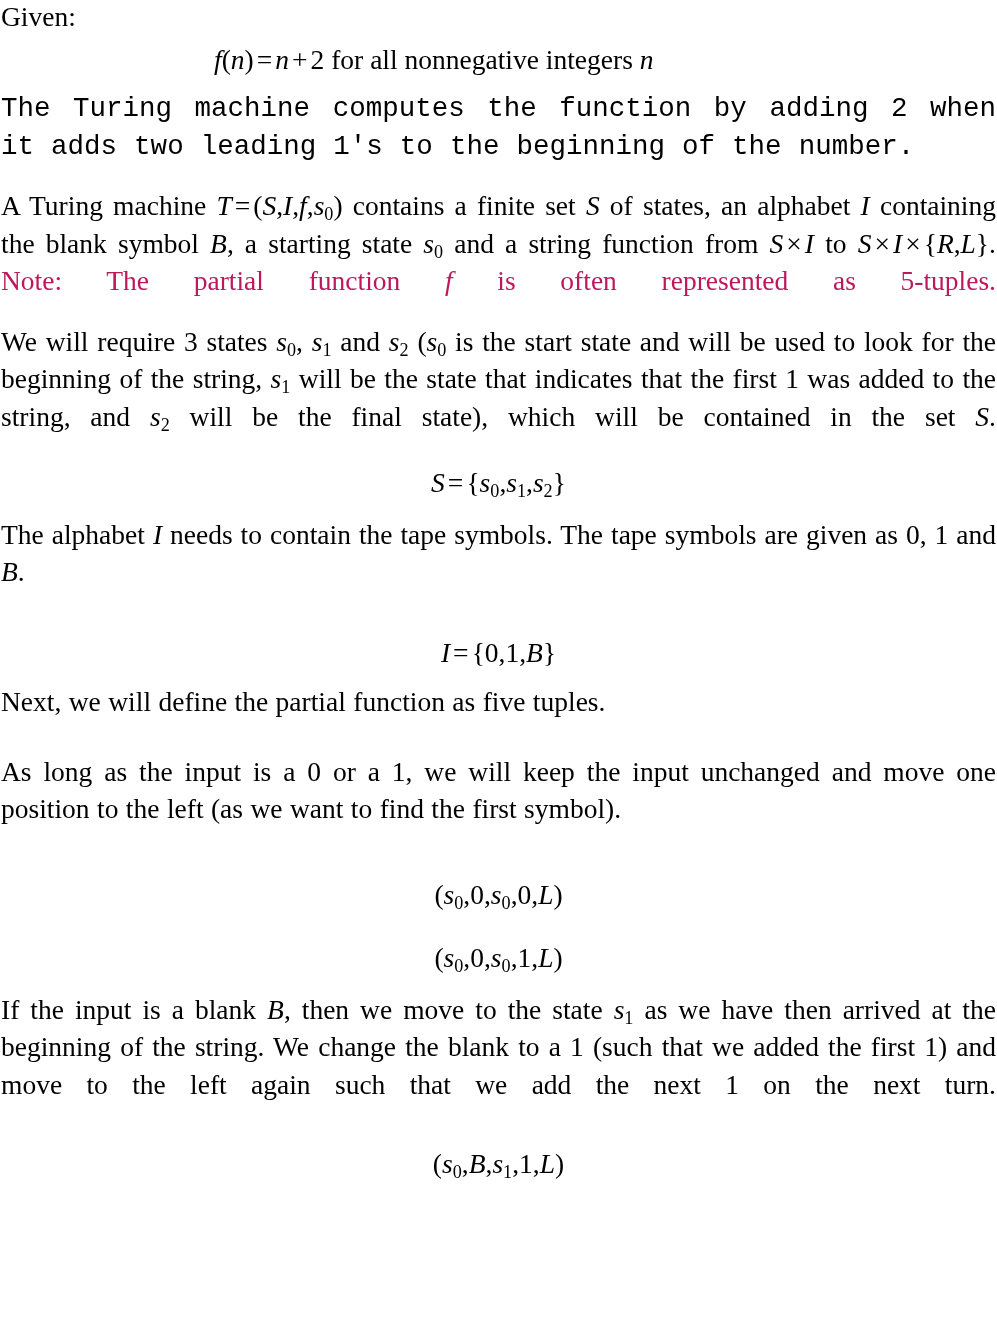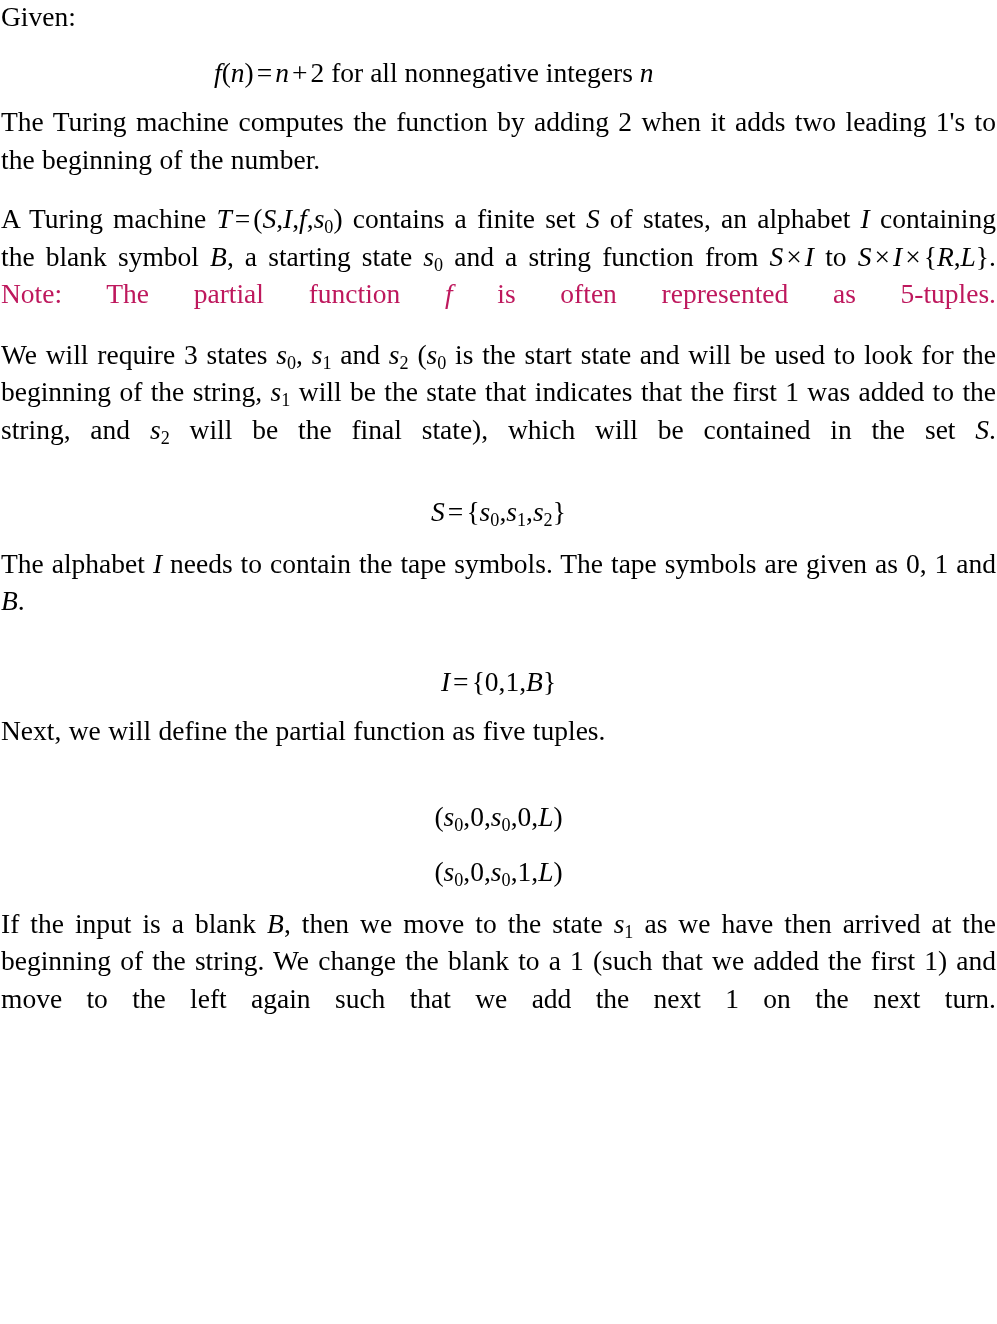--- a/index.html
+++ b/index.html
@@ -67,25 +67,25 @@
 </style>
 </head>
 <body>
 
 <div class="page">
 
   <div class="para" style="margin-top:-2px;">
     <span>Given:</span>
   </div>
 
-  <div class="display indent-left" style="margin-top:18px;">
+  <div class="display indent-left" style="margin-top:5px;">
     <span class="mi">f</span><span class="mup">(</span><span class="mi">n</span><span class="mup">)</span><span class="mop">=</span><span class="mi">n</span><span class="mop">+</span><span class="mn">2</span>&nbsp;<span class="mup">for all nonnegative integers</span>&nbsp;<span class="mi">n</span>
   </div>
 
-  <div class="para" style="margin-top:12px;">
+  <div class="para" style="margin-top:12px;font-family:Liberation Mono, monospace;">
     <span>The Turing machine computes the function by adding 2 when it adds two</span>
     <span>leading 1's to the beginning of the number.</span>
   </div>
 
   <div class="para lastjust" style="margin-top:22px;">
     <span>A</span>
     <span class="bold">Turing machine</span>
     <span class="mi">T</span><span class="mop">=</span><span class="mup">(</span><span class="mi">S</span><span class="comma">,</span><span class="mi">I</span><span class="comma">,</span><span class="mi">f</span><span class="comma">,</span><span class="mi">s</span><sub>0</sub><span class="mup">)</span>
     <span>contains a finite set</span>
     <span class="mi">S</span>
@@ -111,49 +111,56 @@
     <span class="mi">s</span><sub>2</sub>
     <span>(</span><span class="mi">s</span><sub>0</sub>
     <span>is the start state and will be used to look for the beginning of the string,</span>
     <span class="mi">s</span><sub>1</sub>
     <span>will be the state that indicates that the first 1 was added to the string, and</span>
     <span class="mi">s</span><sub>2</sub>
     <span>will be the final state), which will be contained in the set</span>
     <span class="mi">S</span><span>.</span>
   </div>
 
-  <div class="display" style="margin-top:45px;">
+  <div class="display" style="margin-top:29px;">
     <span class="mi">S</span><span class="mop">=</span><span class="mup">{</span><span class="mi">s</span><sub>0</sub><span class="comma">,</span><span class="mi">s</span><sub>1</sub><span class="comma">,</span><span class="mi">s</span><sub>2</sub><span class="mup">}</span>
   </div>
 
   <div class="para" style="margin-top:14px;">
     <span>The alphabet</span>
     <span class="mi">I</span>
     <span>needs to contain the tape symbols.  The tape symbols are given as 0, 1 and</span>
     <span class="mi">B</span><span>.</span>
   </div>
 
   <div class="display" style="margin-top:43px;">
     <span class="mi">I</span><span class="mop">=</span><span class="mup">{</span><span class="mn">0</span><span class="comma">,</span><span class="mn">1</span><span class="comma">,</span><span class="mi">B</span><span class="mup">}</span>
   </div>
 
   <div class="para" style="margin-top:12px;">
     <span>Next, we will define the partial function as five tuples.</span>
   </div>
 
+  <div class="para" style="margin-top:32px;">
+    <span>As long as the input is a 0 or a 1, we will keep the input unchanged and</span>
+    <span>move one position to the left (as we want to find the first symbol).</span>
+  </div>
 
   <div class="display" style="margin-top:48px;">
     <span class="mup">(</span><span class="mi">s</span><sub>0</sub><span class="comma">,</span><span class="mn">0</span><span class="comma">,</span><span class="mi">s</span><sub>0</sub><span class="comma">,</span><span class="mn">0</span><span class="comma">,</span><span class="mi">L</span><span class="mup">)</span>
   </div>
 
-  <div class="display" style="margin-top:18px;">
+  <div class="display" style="margin-top:26px;">
     <span class="mup">(</span><span class="mi">s</span><sub>0</sub><span class="comma">,</span><span class="mn">0</span><span class="comma">,</span><span class="mi">s</span><sub>0</sub><span class="comma">,</span><span class="mn">1</span><span class="comma">,</span><span class="mi">L</span><span class="mup">)</span>
   </div>
 
   <div class="para lastjust" style="margin-top:14px;">
     <span>If the input is a blank</span>
     <span class="mi">B</span><span>, then we move to the state</span>
     <span class="mi">s</span><sub>1</sub>
     <span>as we have then arrived at the beginning of the string.  We change the blank to a 1 (such that we added the first 1) and move to the left again such that we add the next 1 on the next turn.</span>
   </div>
 
+  <div class="display" style="margin-top:42px;">
+    <span class="mup">(</span><span class="mi">s</span><sub>0</sub><span class="comma">,</span><span class="mi">B</span><span class="comma">,</span><span class="mi">s</span><sub>1</sub><span class="comma">,</span><span class="mn">1</span><span class="comma">,</span><span class="mi">L</span><span class="mup">)</span>
+  </div>
 
 </div>
 
 </body></html>

